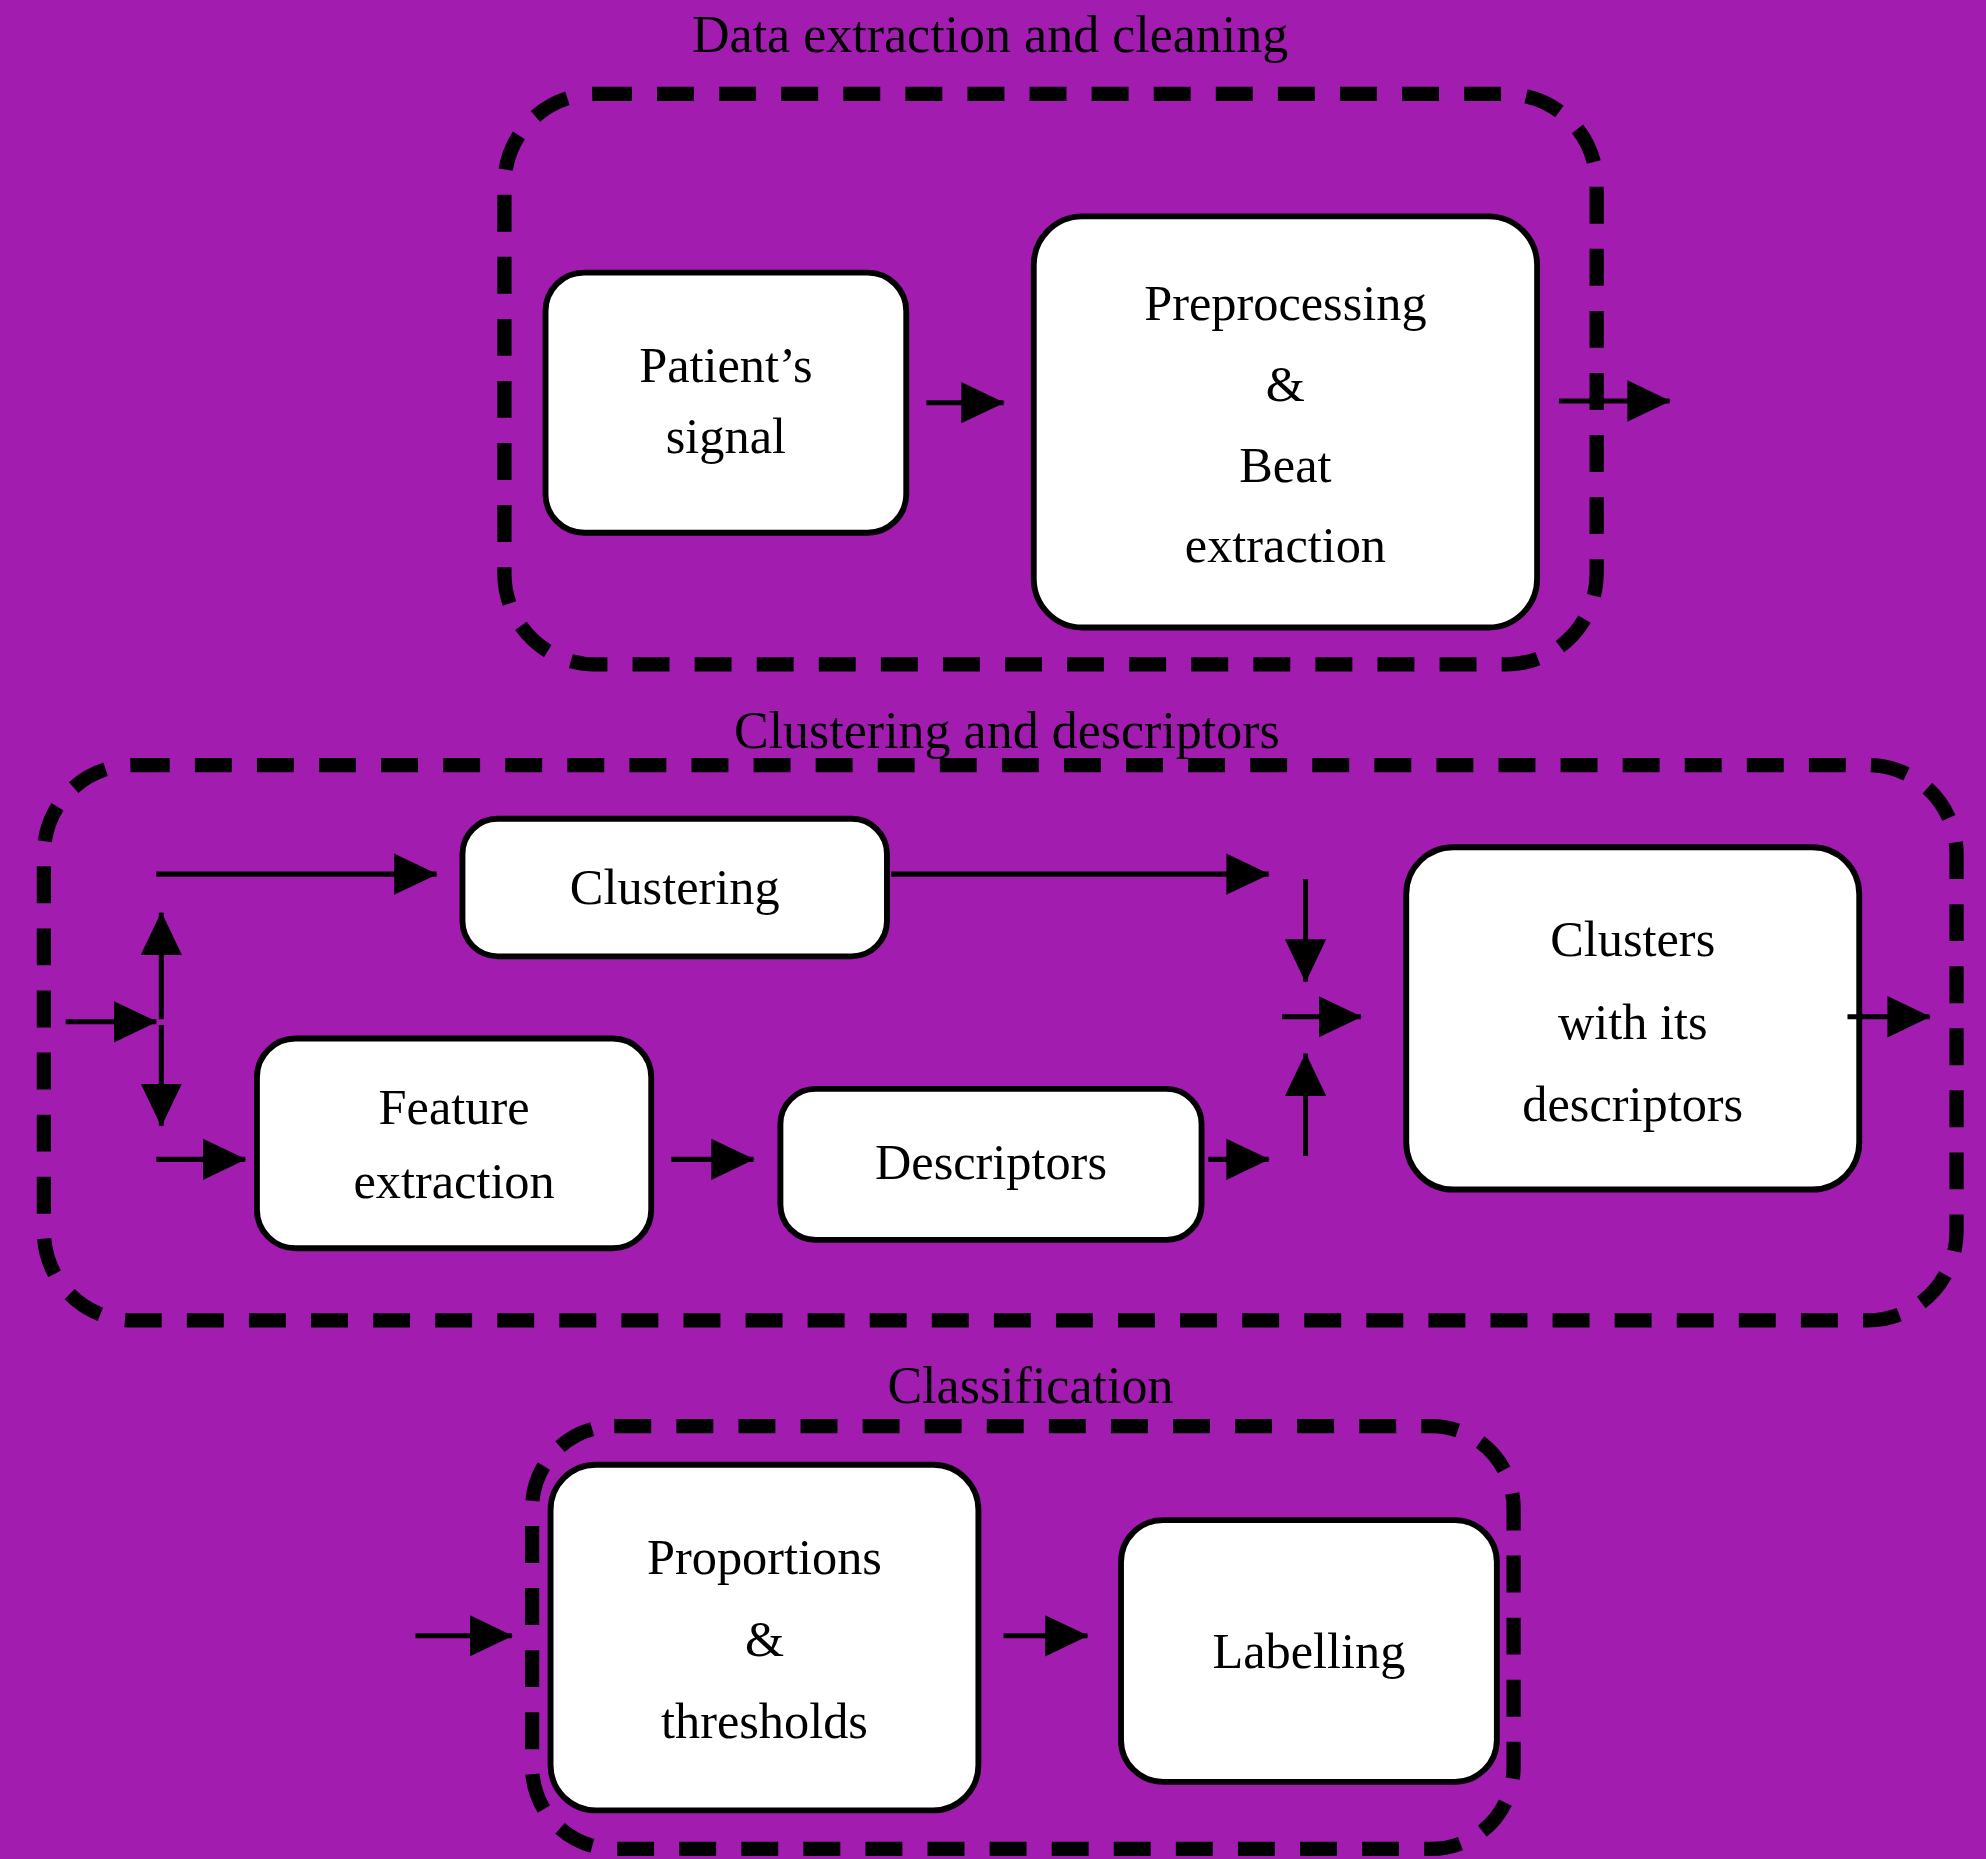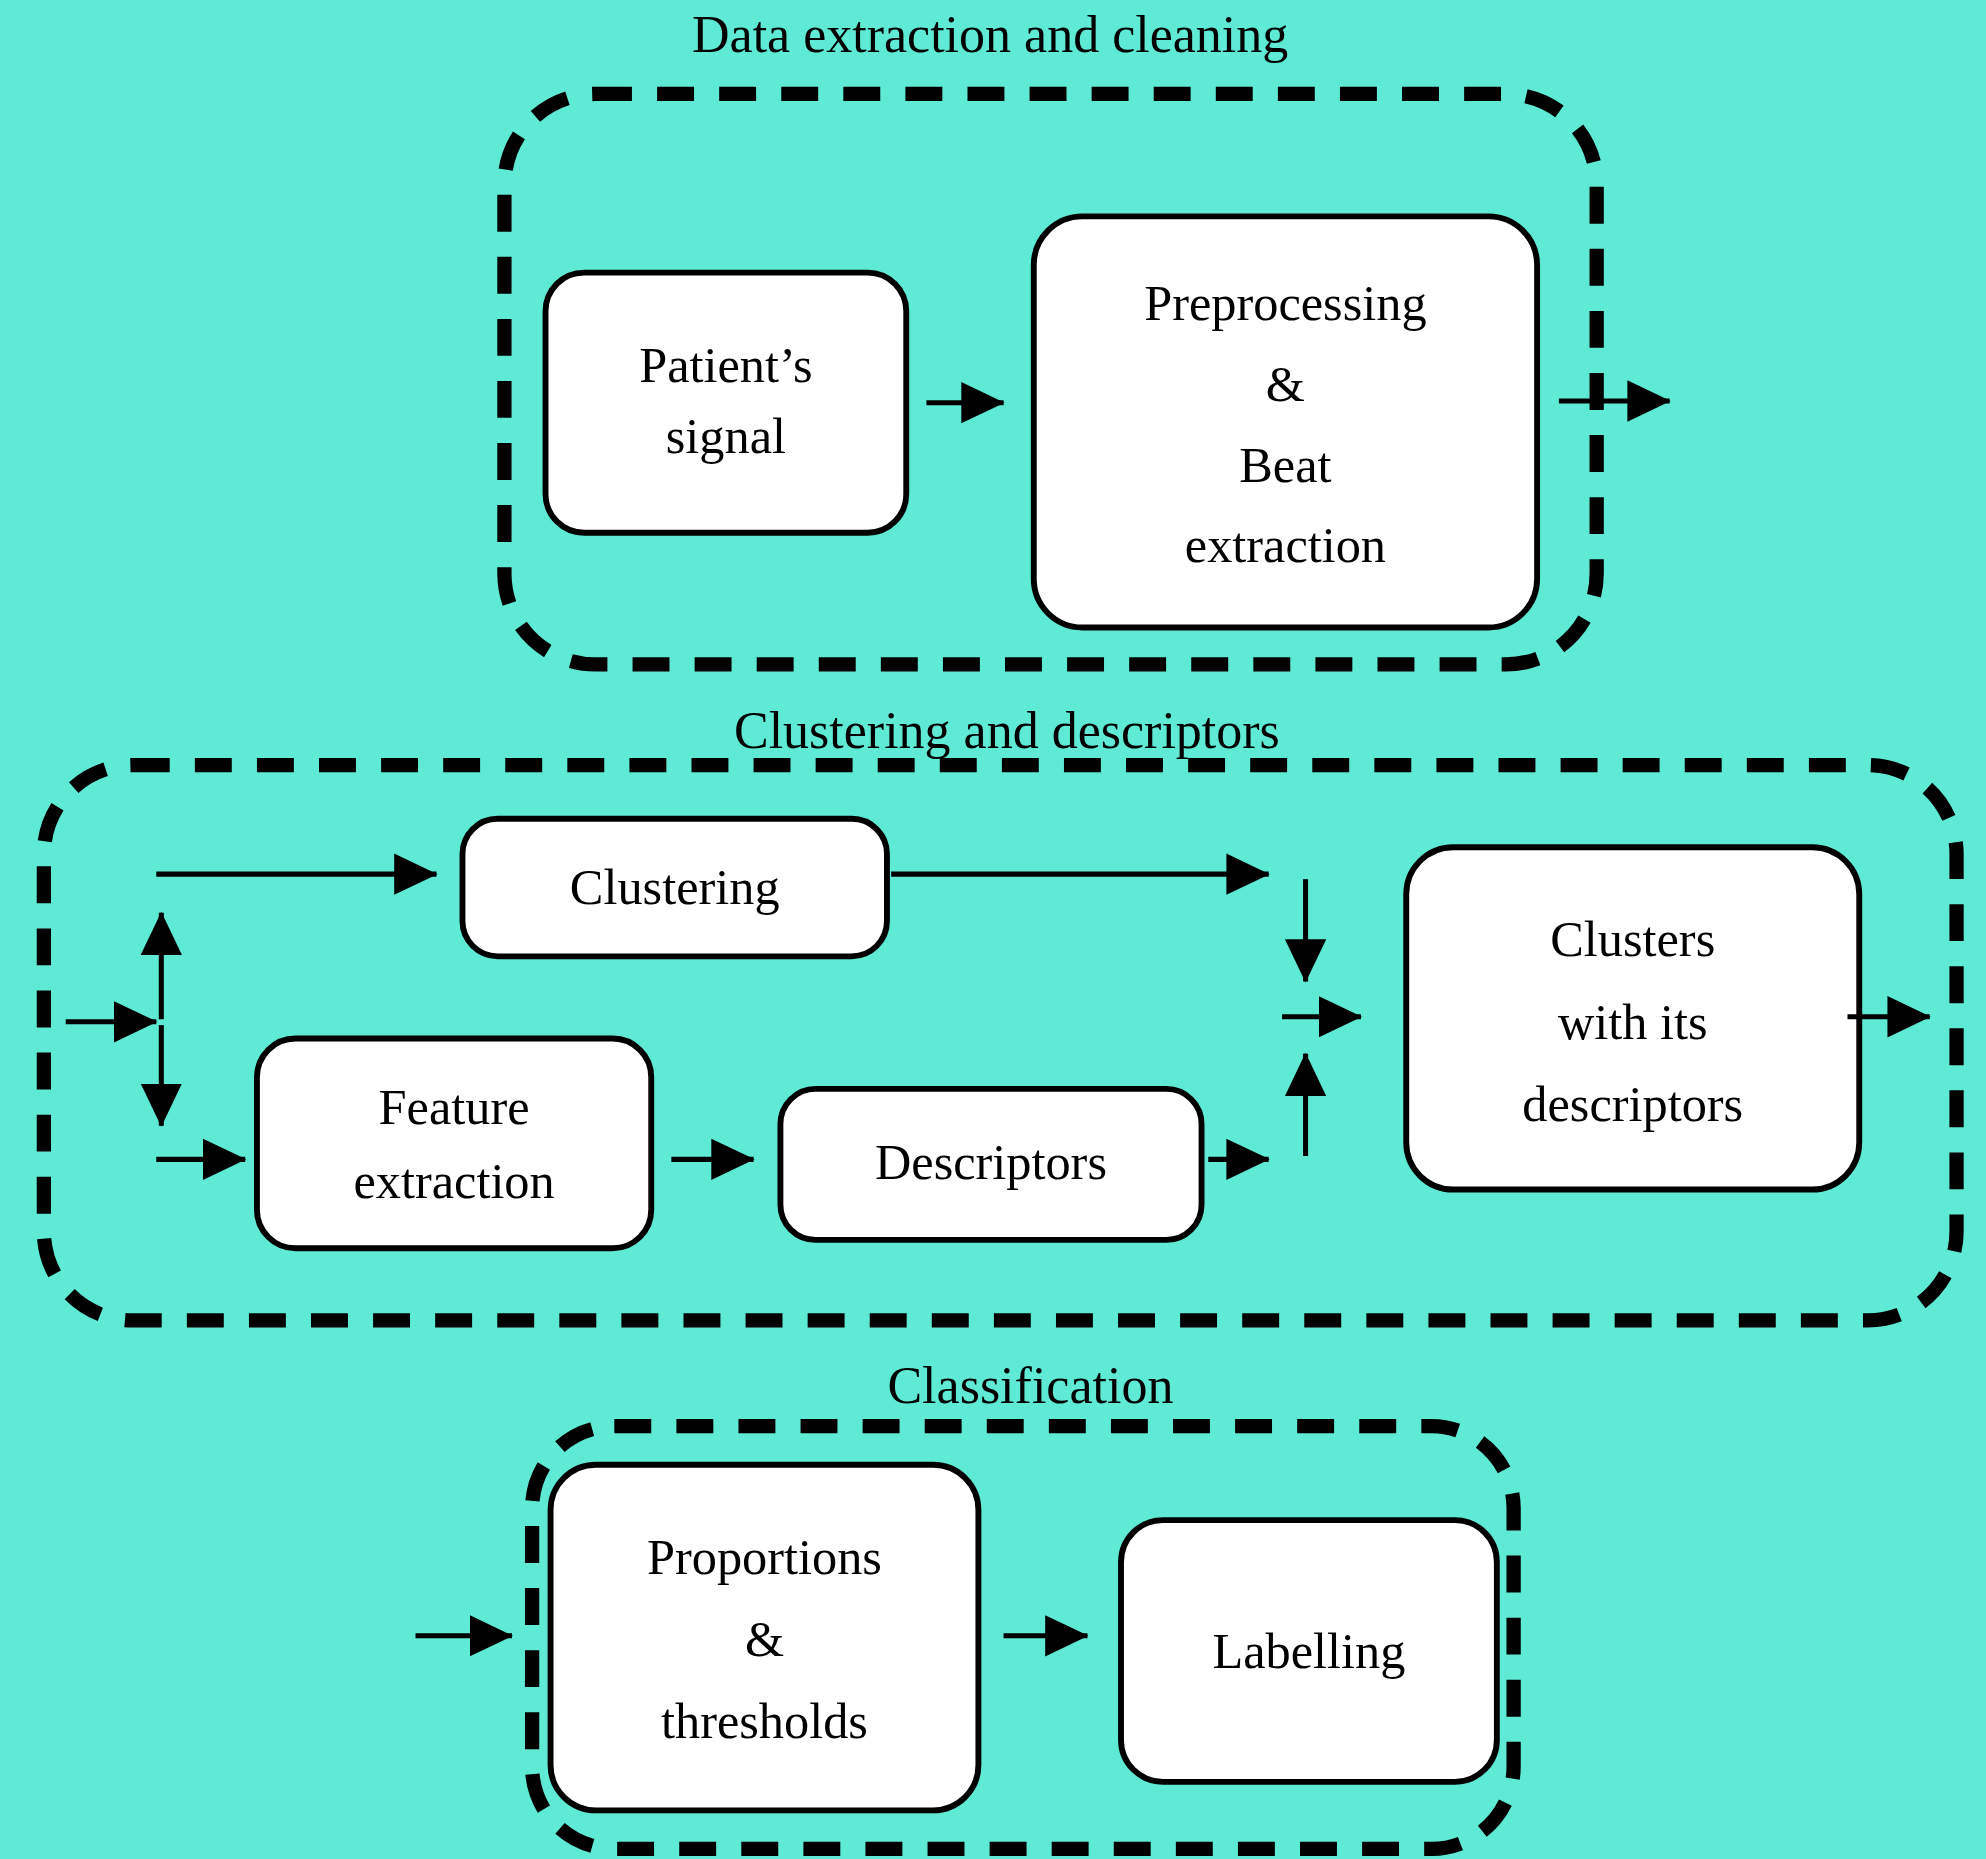--- a/index.html
+++ b/index.html
@@ -9,21 +9,21 @@
   }
   body {
     width: 1987px;
     height: 1859px;
     font-family: "Liberation Serif", "DejaVu Serif", serif;
   }
   #diagram-root {
     position: relative;
     width: 1987px;
     height: 1859px;
-    background: #5eead4;
+    background: #a21caf;
   }
   svg.flow {
     position: absolute;
     top: 0;
     left: 0;
     width: 1987px;
     height: 1859px;
   }
   .group-title {
     font-family: "Liberation Serif", "DejaVu Serif", serif;

